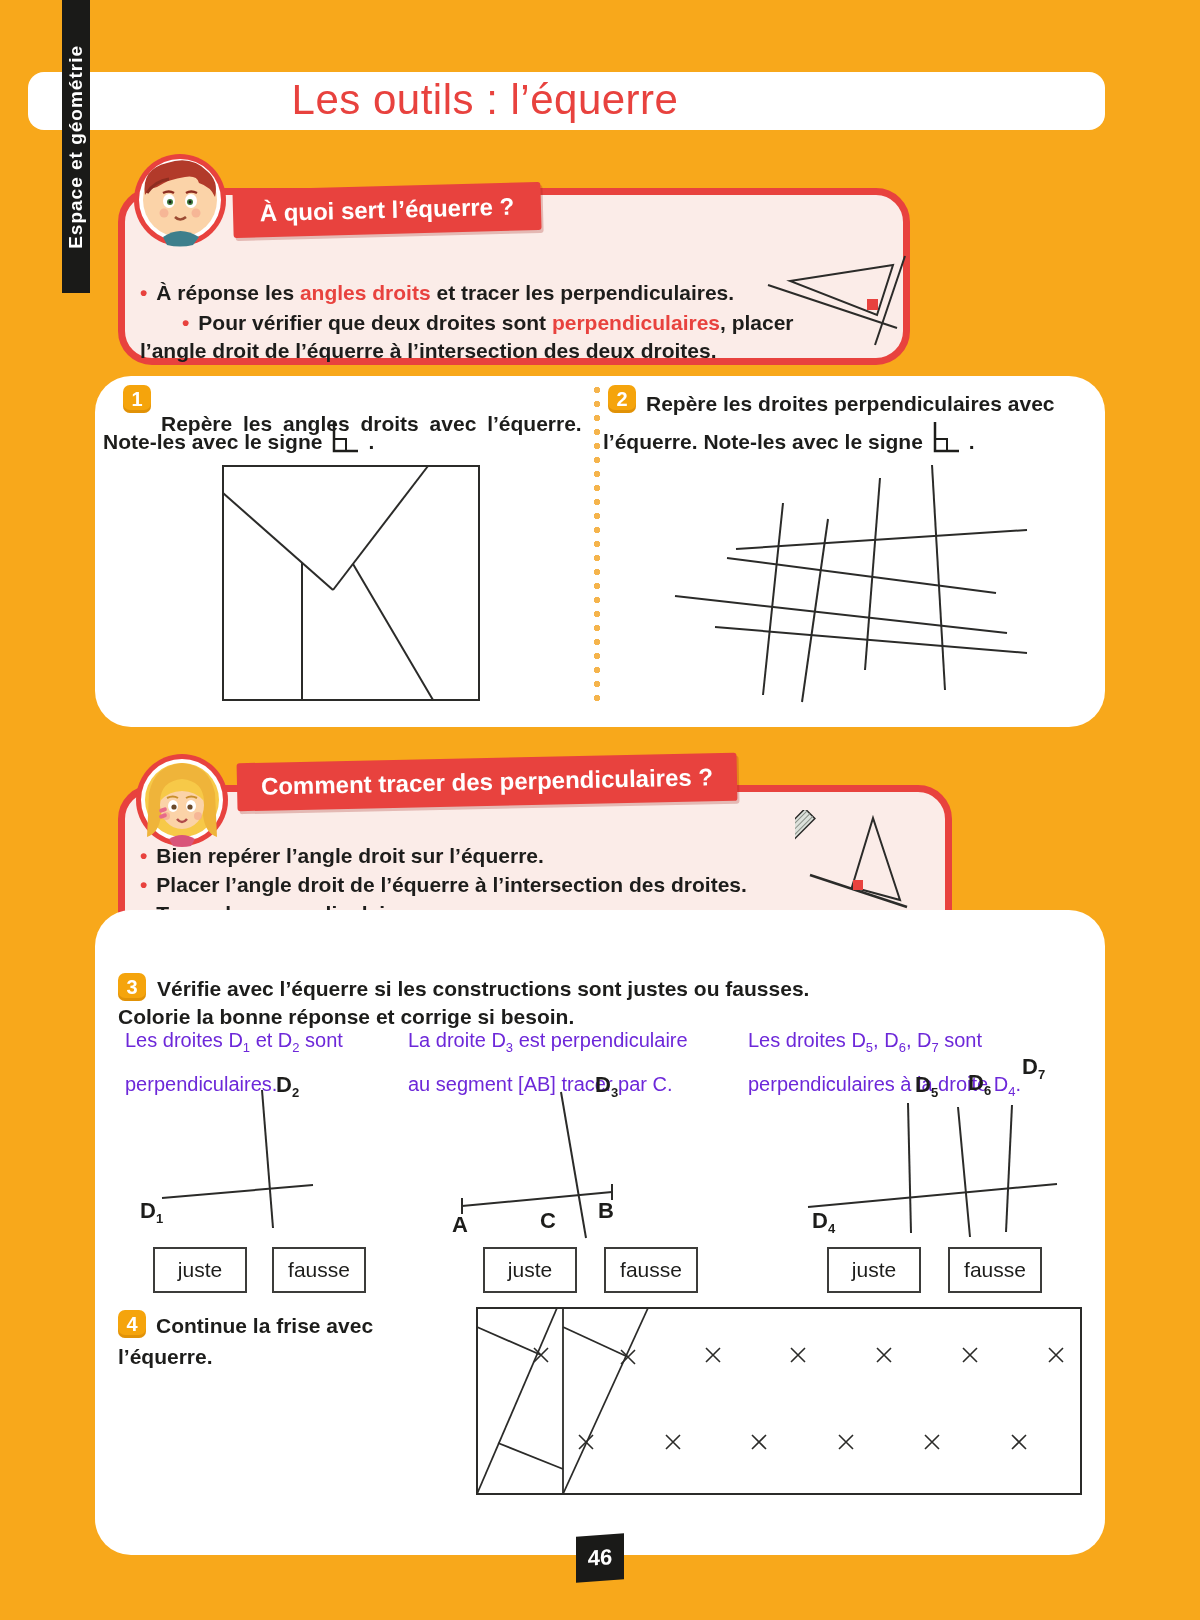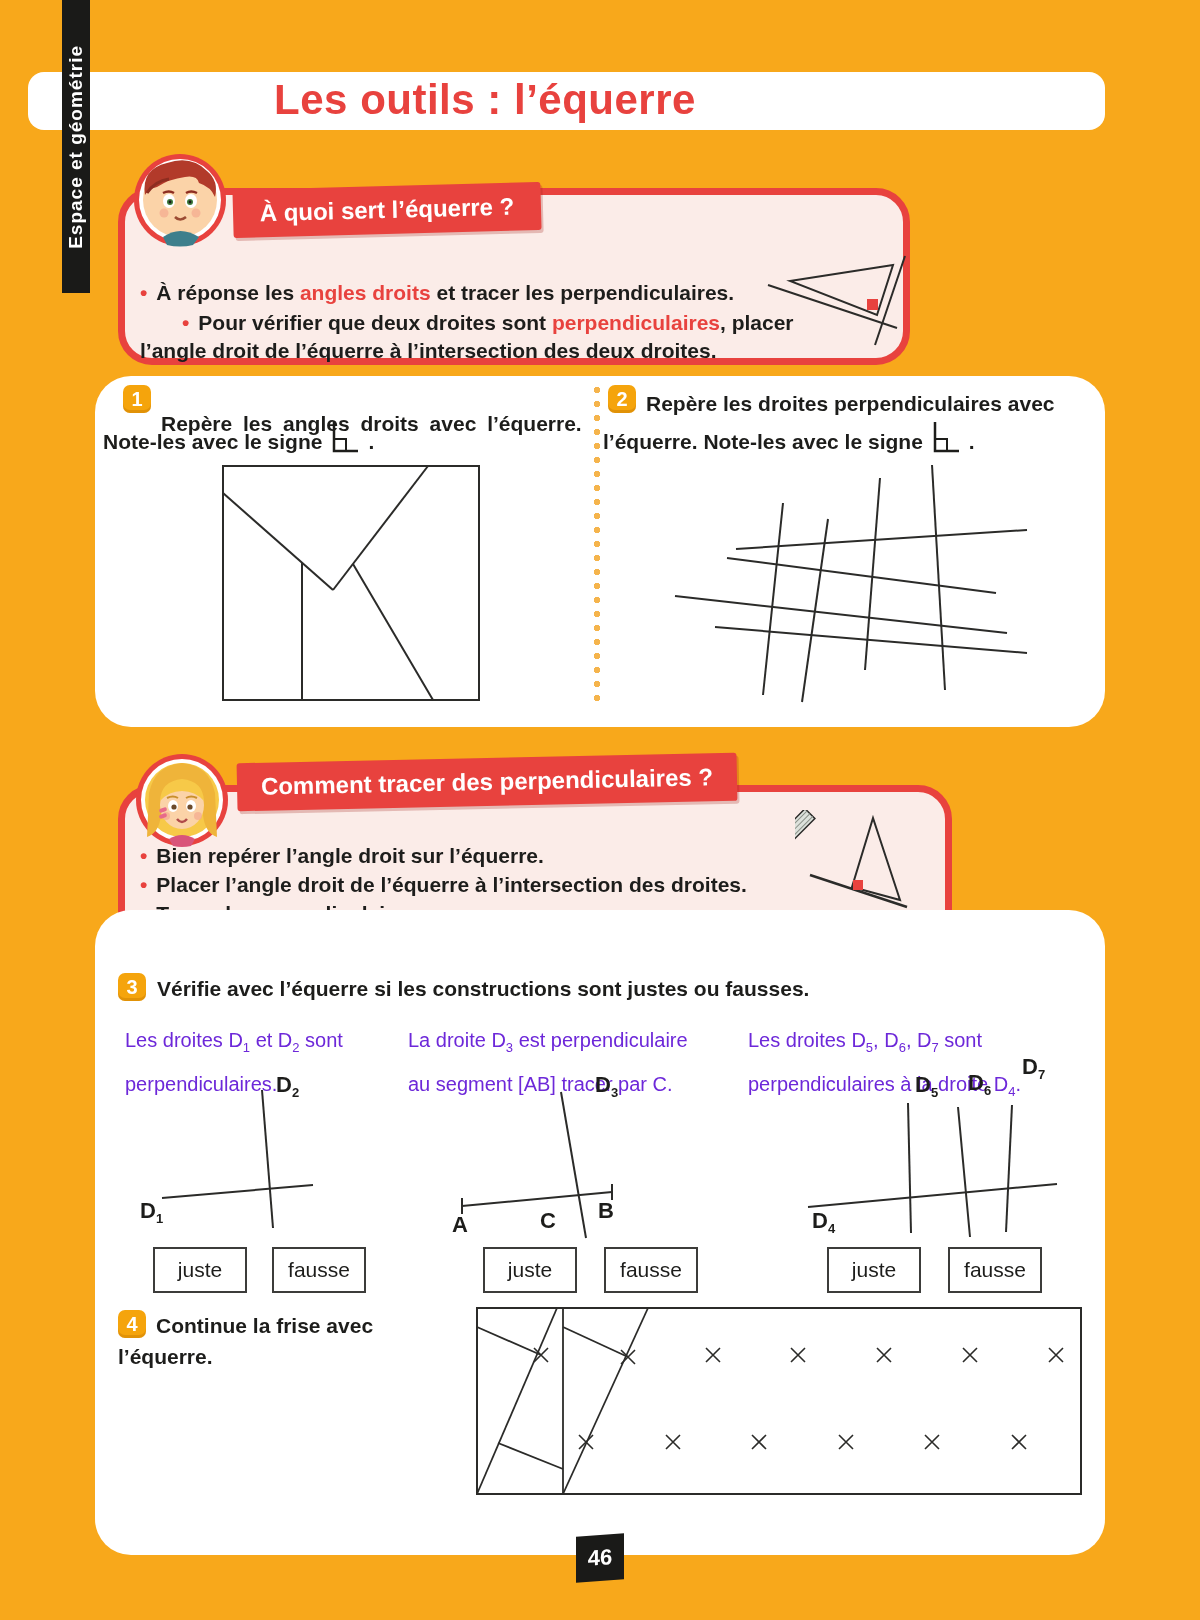--- a/index.html
+++ b/index.html
@@ -3,21 +3,21 @@
 <meta charset="utf-8">
 <style>
   html,body{margin:0;padding:0;}
   .page{position:relative;width:1200px;height:1620px;background:#F8A81B;overflow:hidden;
         font-family:"Liberation Sans","DejaVu Sans",sans-serif;color:#1D1D1B;}
   .abs{position:absolute;}
 
   
   .banner{position:absolute;left:28px;top:72px;width:1077px;height:58px;background:#FFFFFF;border-radius:16px;}
   .title{position:absolute;left:28px;top:76px;width:914px;text-align:center;
-         font-size:42px;font-weight:bold;color:#E8423E;letter-spacing:0.5px;}
+         font-size:42px;font-weight:normal;color:#E8423E;letter-spacing:0.5px;}
 
   
   .sidebar{position:absolute;left:62px;top:0;width:28px;height:293px;background:#1A1A18;
            display:flex;align-items:center;justify-content:center;}
   .sidebar span{writing-mode:vertical-rl;transform:rotate(180deg);color:#fff;font-weight:bold;
                 font-size:19px;letter-spacing:1px;white-space:nowrap;}
 
   
   .infobox{position:absolute;background:#FBECE8;border:7px solid #E8423E;border-radius:34px;box-sizing:border-box;}
   .redlabel{position:absolute;background:#E8423E;color:#fff;font-weight:bold;font-size:24px;
@@ -215,20 +215,21 @@
       </g>
     </svg>
   </div>
 
   <section class="card" style="left:95px;top:910px;width:1010px;height:645px;"></section>
 
   <div class="badge" style="left:118px;top:973px;">
     <span>3</span>
   </div>
   <div class="instr" style="left:157px;top:977px;">Vérifie avec l’équerre si les constructions sont justes ou fausses.</div>
+  <div class="instr" style="left:118px;top:1005px;">Colorie la bonne réponse et corrige si besoin.</div>
 
   <div class="statement" style="left:125px;top:1022px;">
     <div><span>Les droites D</span><sub>1</sub><span> et D</span><sub>2</sub><span> sont</span></div>
     <div><span>perpendiculaires.</span></div>
   </div>
   <div class="abs" style="left:120px;top:1060px;">
     <svg width="260" height="185" viewBox="0 0 260 185">
       <path d="M142,30 L153,168" stroke="#2B2B29" stroke-width="2"></path>
       <path d="M42,138 L193,125" stroke="#2B2B29" stroke-width="2"></path>
     </svg>

